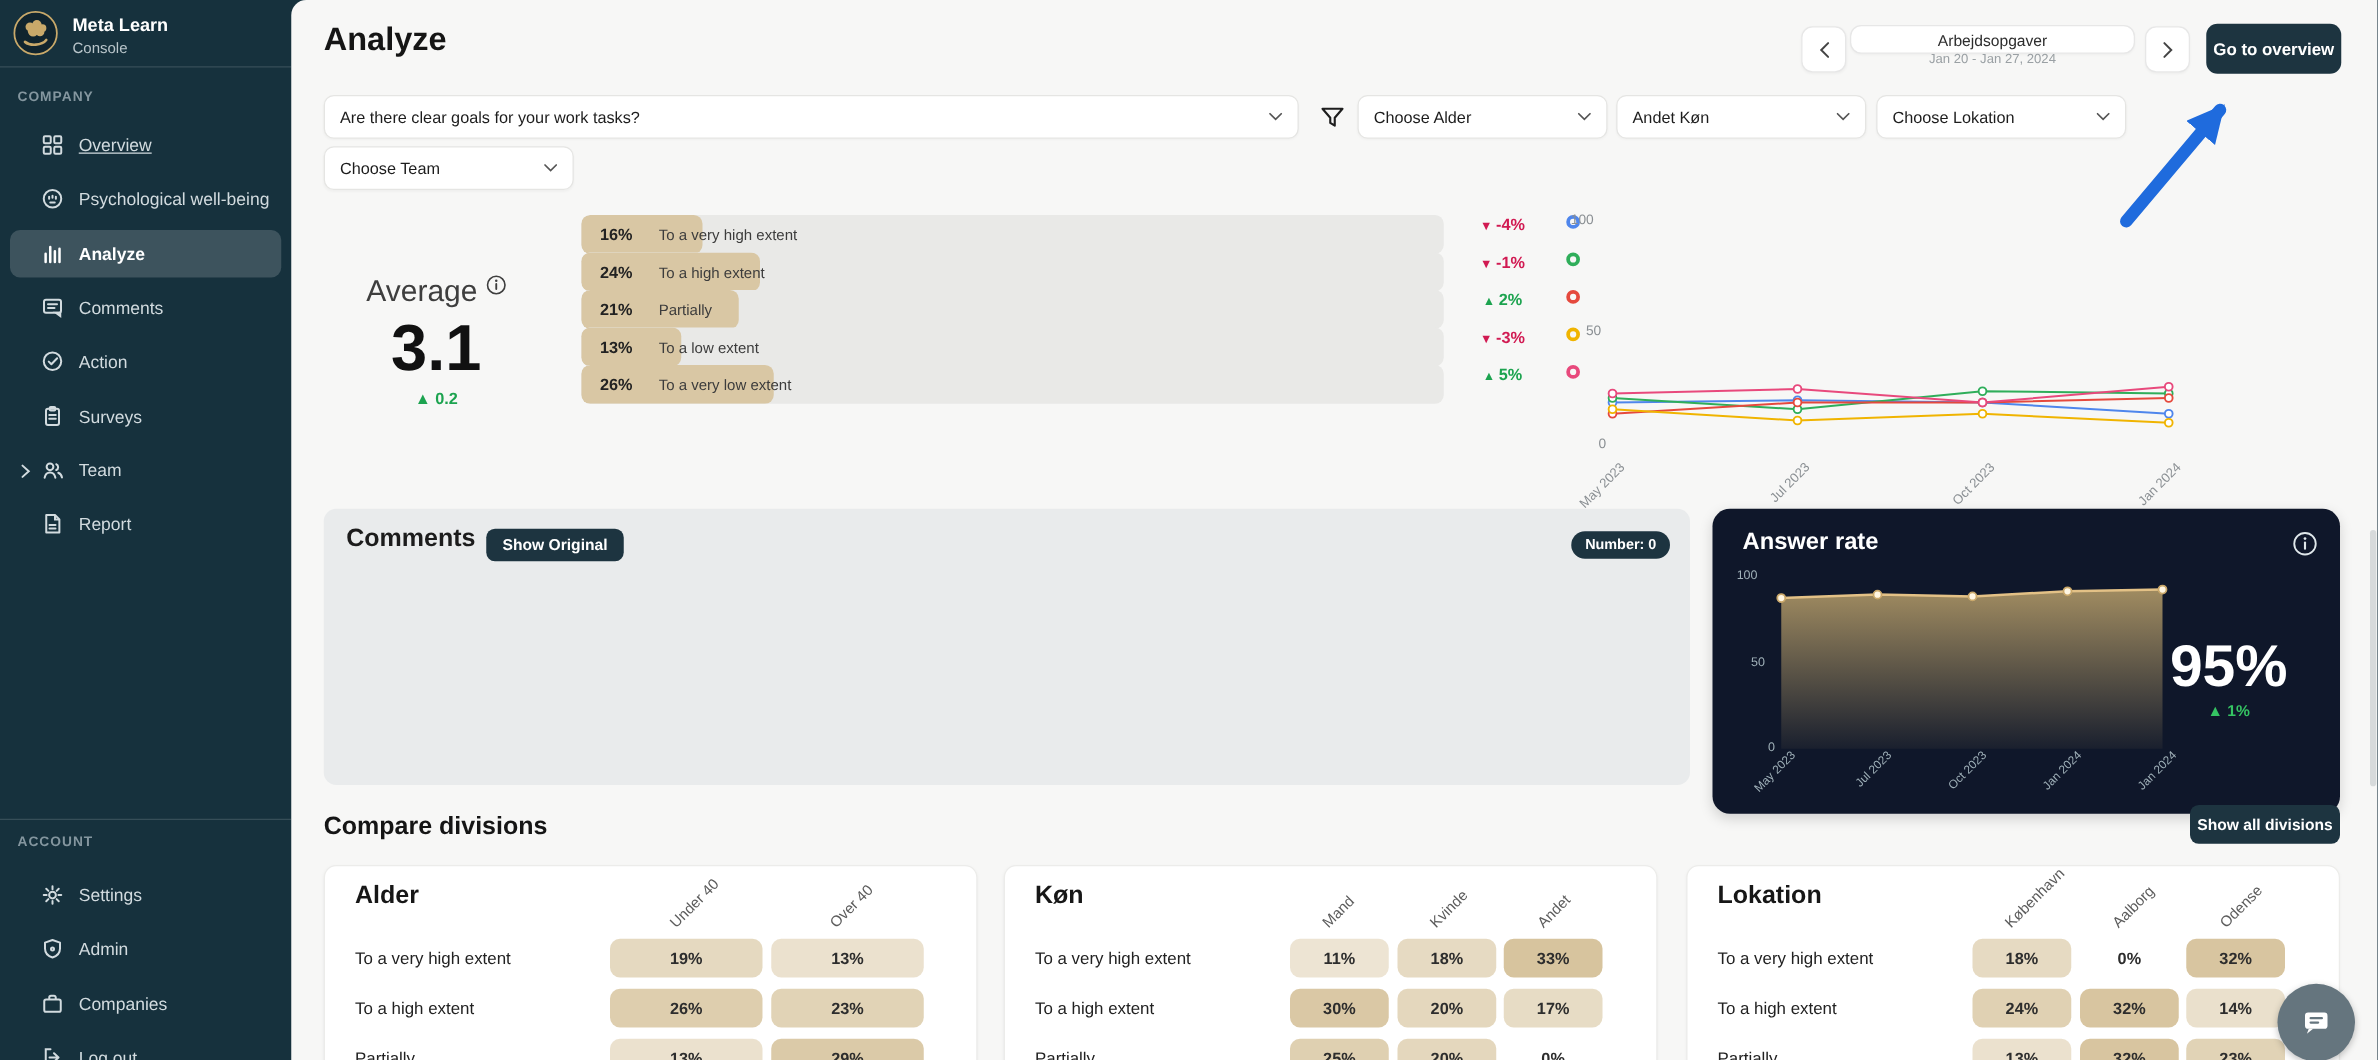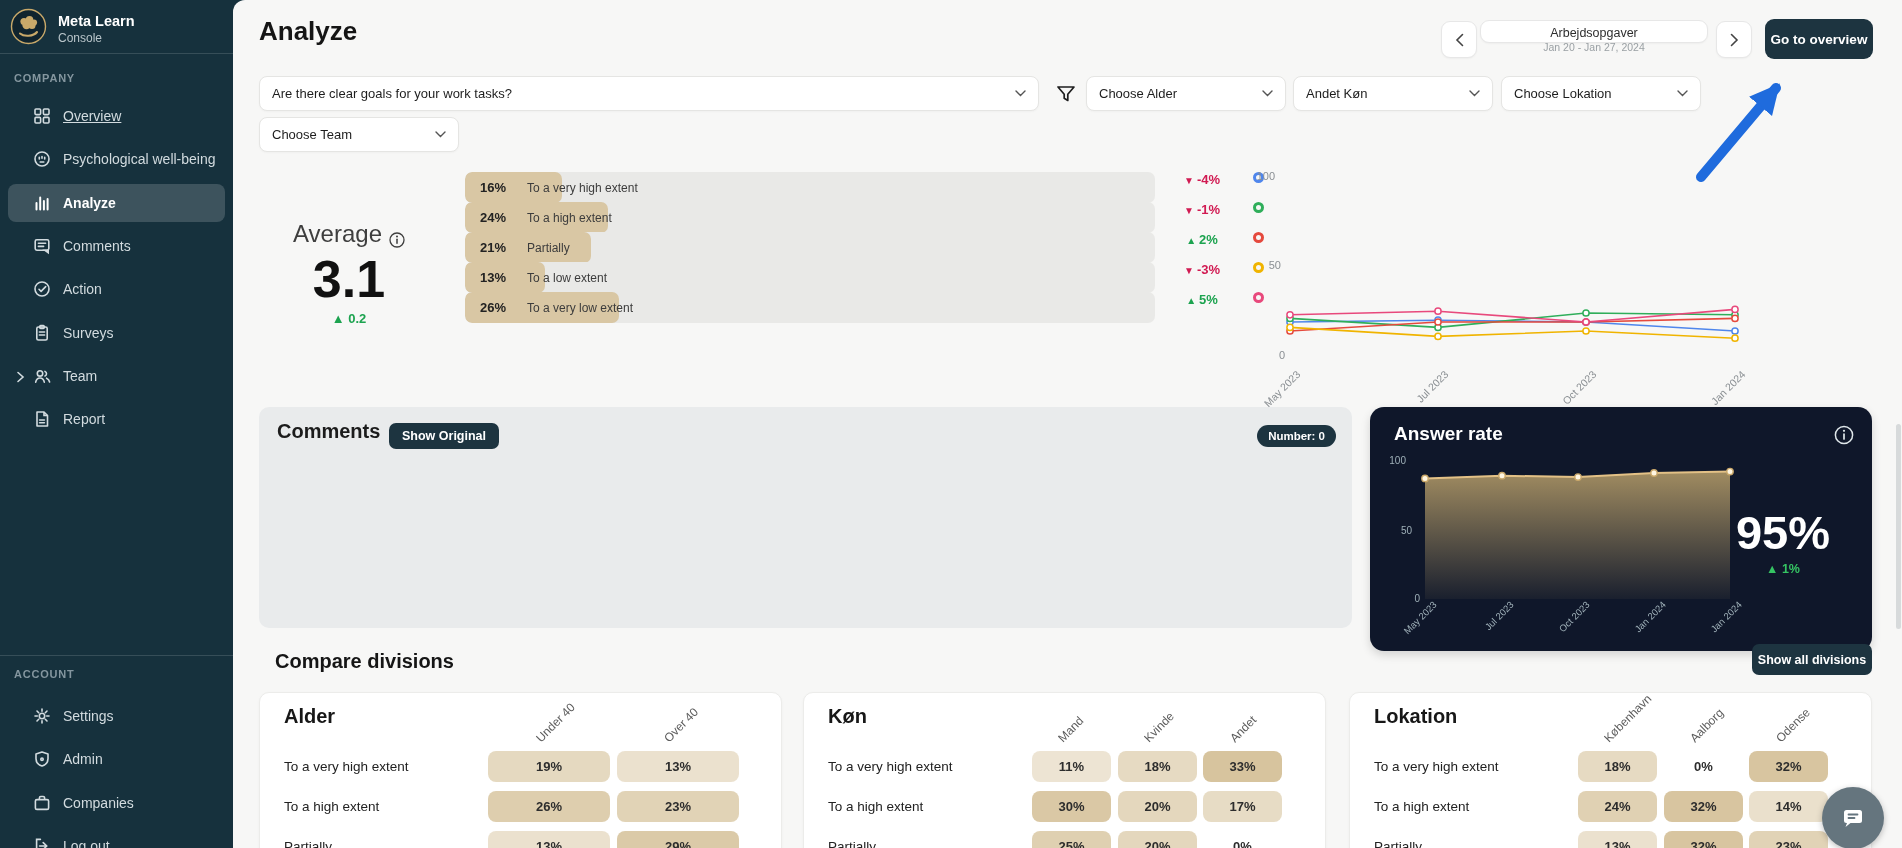--- a/index.html
+++ b/index.html
@@ -41,21 +41,21 @@
             color:#1d1d1d; cursor:pointer; box-shadow:0 1px 2px rgba(0,0,0,.03); }
   #q-select   { left:26px;  top:76px;  width:780px; }
   #age-select { left:853px; top:76px;  width:200px; }
   #gen-select { left:1060px;top:76px;  width:200px; }
   #loc-select { left:1268px;top:76px;  width:200px; }
   #team-select{ left:26px;  top:117px; width:200px; }
   #funnel { position:absolute; left:822px; top:83px; width:22px; height:22px; cursor:pointer; }
 
   
   #average { position:absolute; left:36px; top:220px; width:160px; text-align:center; }
-  #avg-label { font-size:24px; color:#3e3e3e; display:inline-flex; align-items:flex-end; gap:7px; }
+  #avg-label { font-size:24px; color:#3e3e3e; display:inline-flex; align-items:flex-start; gap:7px; }
   #avg-value { font-size:52px; font-weight:bold; color:#111; margin-top:4px; line-height:1.05; }
   #avg-delta { font-size:13px; font-weight:bold; color:#1ca34f; margin-top:4px; }
 
   
   #dist { position:absolute; left:232px; top:172px; }
   .drow { display:flex; height:21px; margin-bottom:9px; }
   .track { position:relative; width:690px; height:31px; background:#e9e9e7; border-radius:7px; overflow:hidden; }
   .fill  { position:absolute; left:0; top:0; height:31px; background:#d9c7a4; border-radius:7px; }
   .dpct  { position:absolute; left:15px; top:8px; font-size:13px; font-weight:bold; color:#222; }
   .dlabel{ position:absolute; left:62px; top:9px; font-size:12px; color:#3c3c3c; }
@@ -86,21 +86,21 @@
   #answer-info { position:absolute; right:18px; top:18px; width:20px; height:20px; cursor:pointer; }
   #ar-svg { position:absolute; left:40px; top:42px; }
   .ar-ytick { position:absolute; width:24px; text-align:right; font-size:10px; color:#9fb0b8; }
   .ar-xlabel { position:absolute; width:62px; text-align:right; font-size:9.5px; color:#9fb0b8;
                transform:rotate(-45deg); transform-origin:100% 0; white-space:nowrap; }
   #answer-big { position:absolute; right:14px; top:98px; width:150px; text-align:center; }
   #answer-value { font-size:47px; font-weight:bold; color:#fff; }
   #answer-delta { font-size:12.5px; font-weight:bold; color:#35c463; margin-top:2px; }
 
   
-  #compare-heading { position:absolute; left:26px; top:650px; font-size:20px; font-weight:bold; color:#151515;margin-left:16px; }
+  #compare-heading { position:absolute; left:26px; top:650px; font-size:20px; font-weight:bold; color:#151515; }
   #show-all { position:absolute; left:1519px; top:644px; width:120px; height:31px; background:#1d3440; color:#fff;
               font-size:12.5px; font-weight:bold; border:none; border-radius:7px; cursor:pointer; }
   .ccard { position:absolute; top:692px; width:523px; height:200px; background:#fff; border:1px solid #ececea;
            border-radius:10px; box-shadow:0 1px 3px rgba(0,0,0,.04); }
   .ccard-title { position:absolute; left:24px; top:12px; font-size:20px; font-weight:bold; color:#171717; }
   .colhead { position:absolute; font-size:12px; color:#5c5c5c; white-space:nowrap;
              transform:rotate(-45deg); transform-origin:0 100%; }
   .rowlabel { position:absolute; left:24px; height:31px; line-height:31px; font-size:13.5px; color:#222; }
   .chip { position:absolute; height:31px; border-radius:8px; text-align:center; line-height:31px;
           font-size:13px; font-weight:bold; color:#2d2d2d; }

